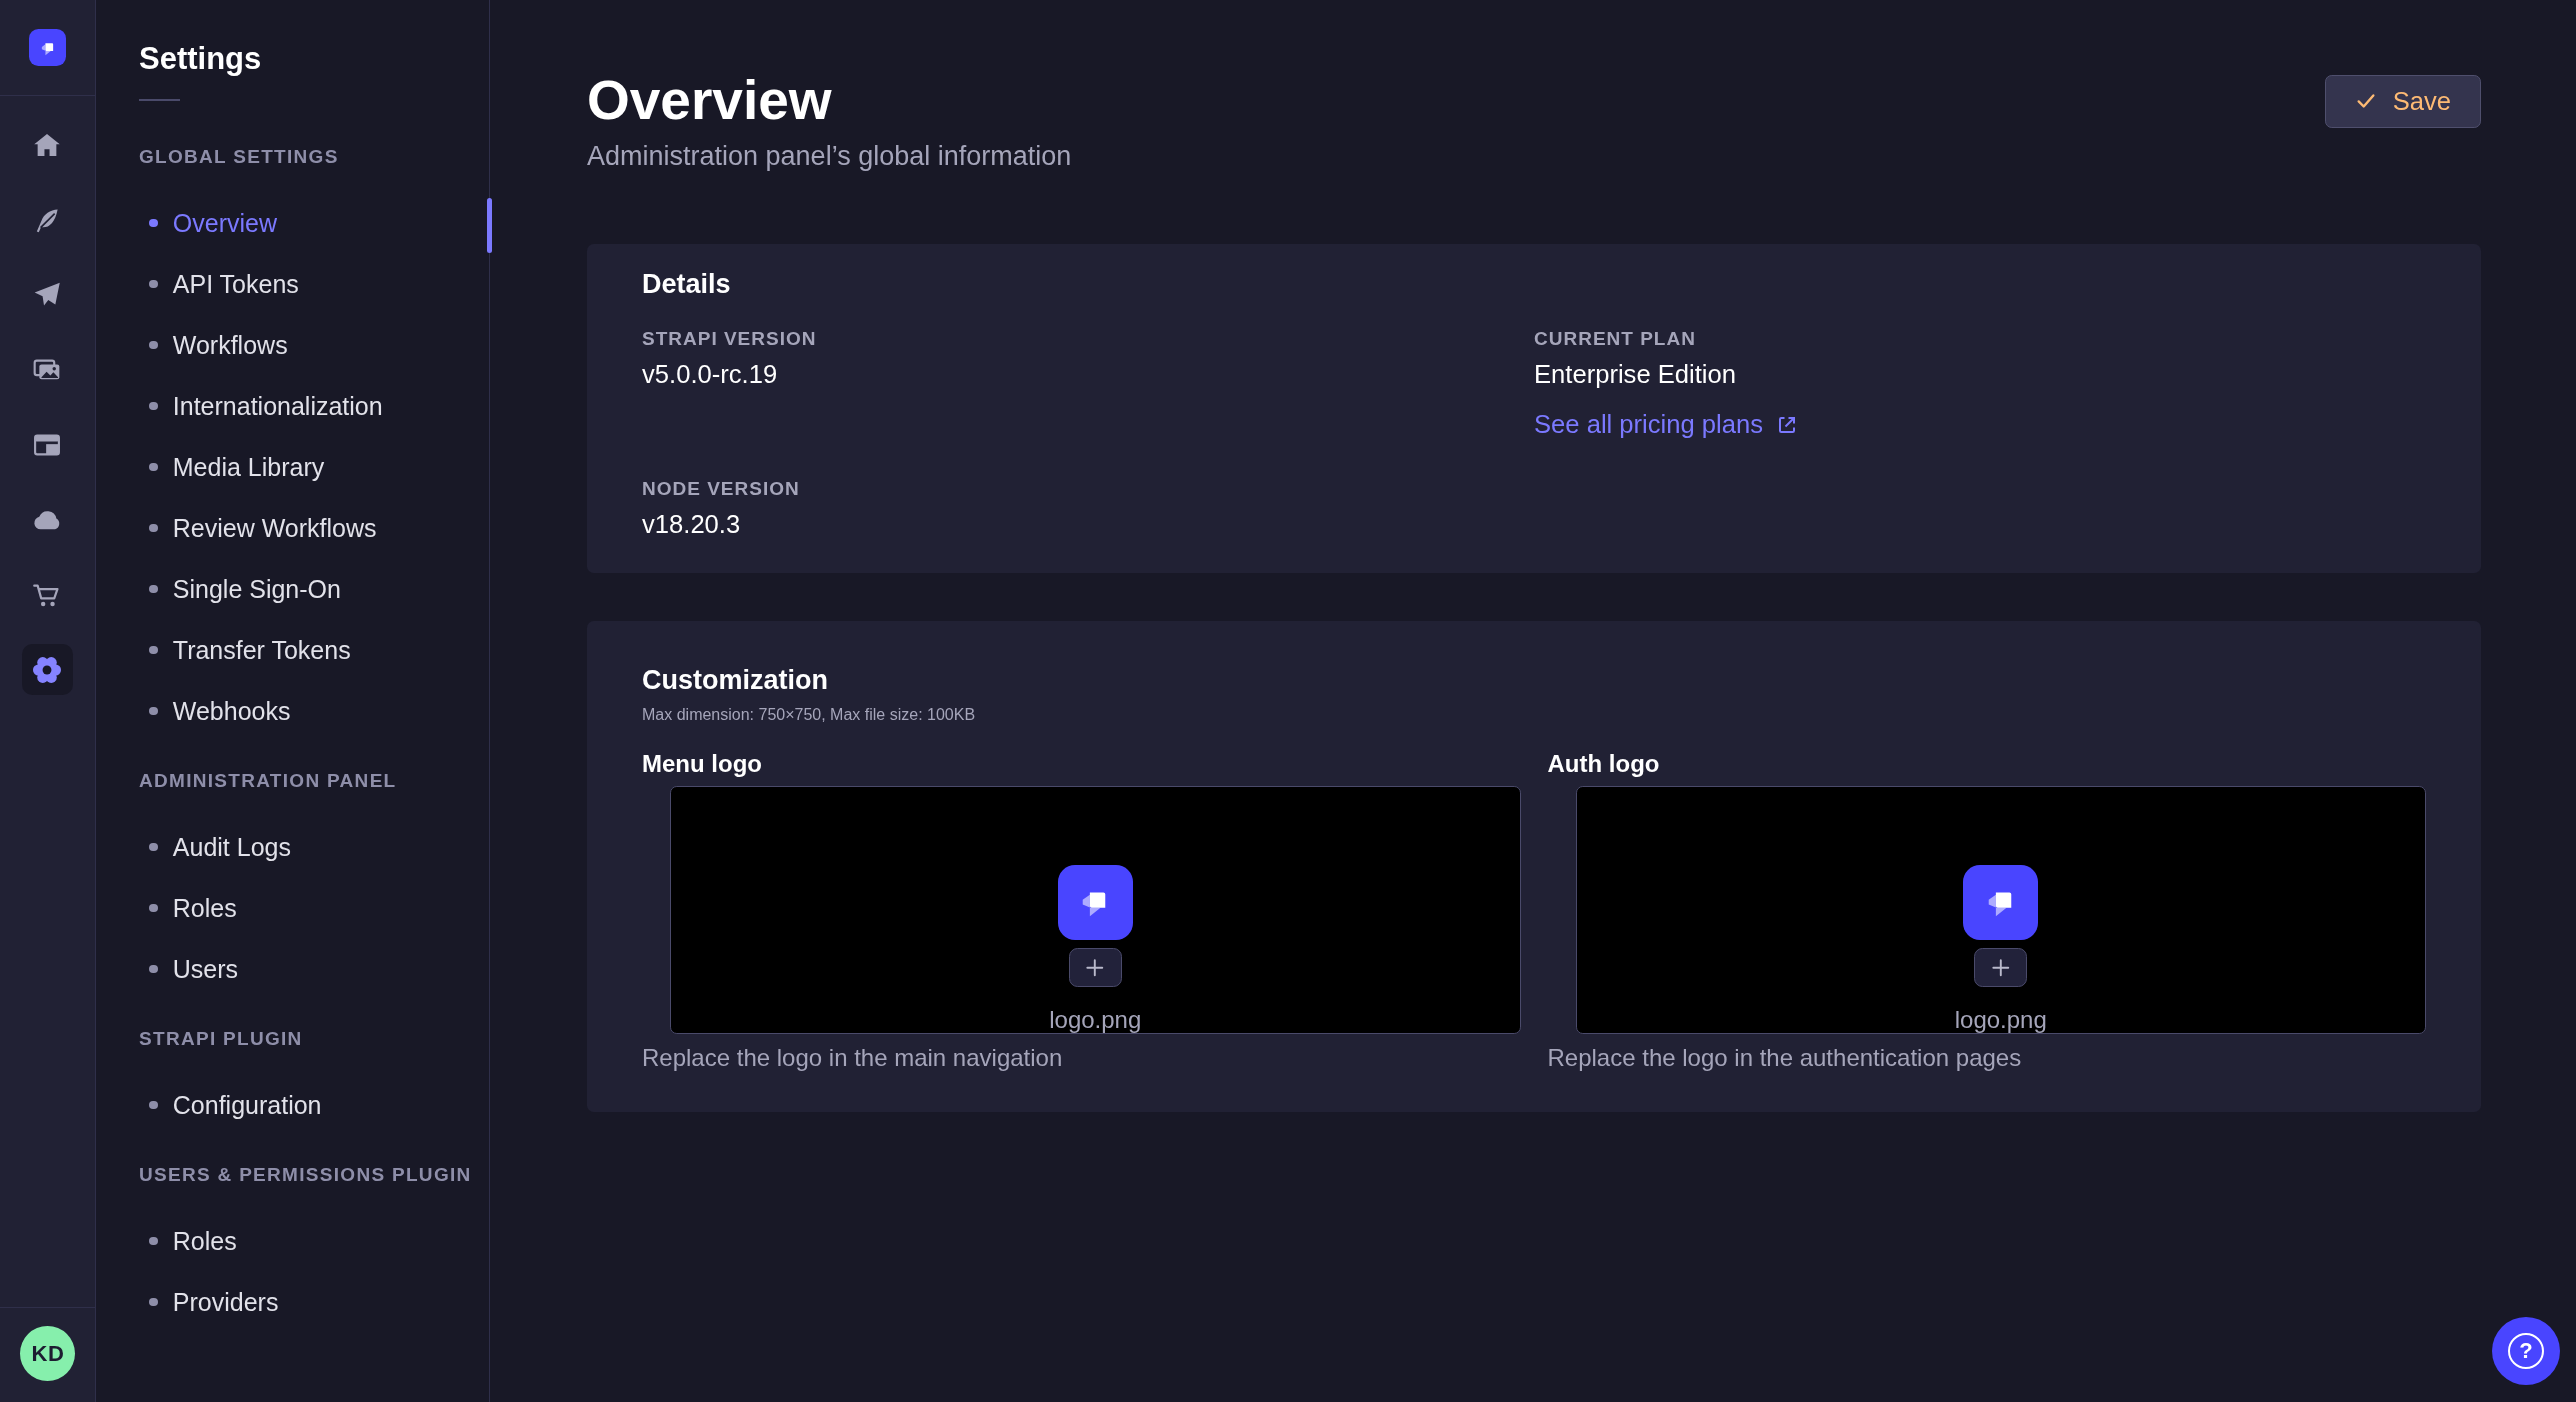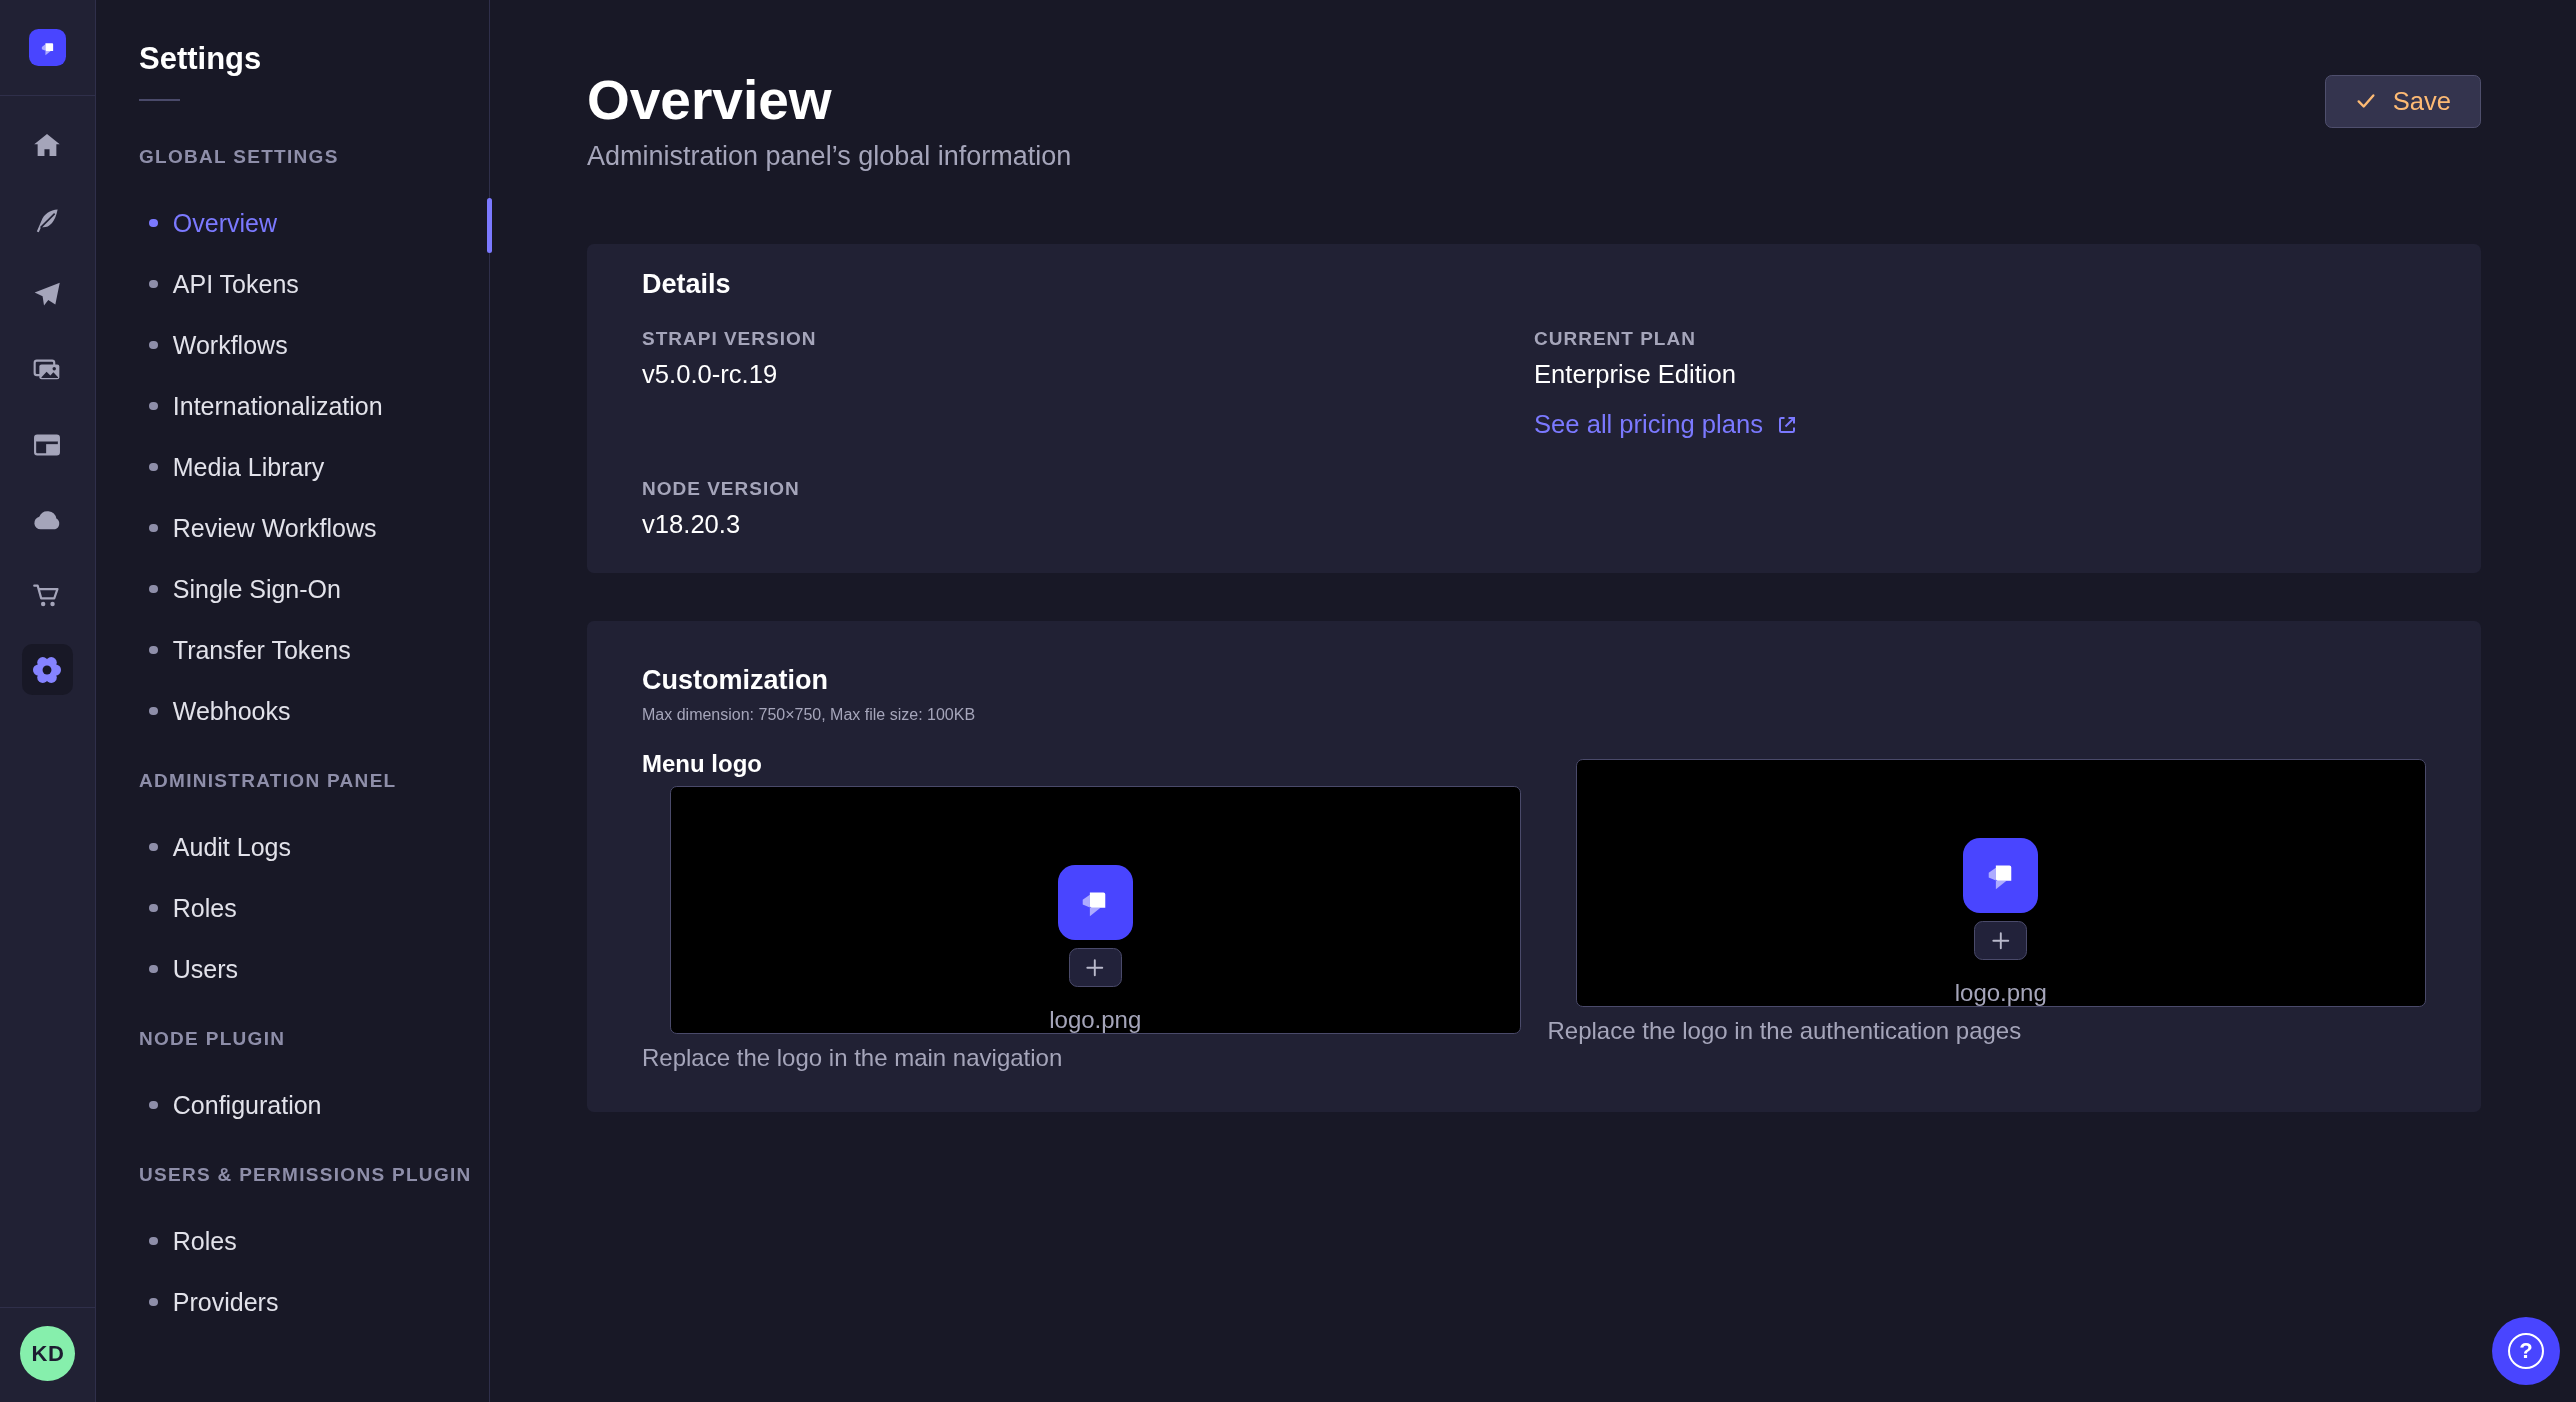--- a/index.html
+++ b/index.html
@@ -226,21 +226,21 @@
     <li class="sn-item">
       <span class="bullet"></span>
       <span class="lbl">Roles</span>
       </li>
     <li class="sn-item">
       <span class="bullet"></span>
       <span class="lbl">Users</span>
       </li>
   </ul>
 
-  <div class="sn-section-label">NODE PLUGIN</div>
+  <div class="sn-section-label">STRAPI PLUGIN</div>
   <ul>
     <li class="sn-item">
       <span class="bullet"></span>
       <span class="lbl">Configuration</span>
       </li>
   </ul>
 
   <div class="sn-section-label">USERS &amp; PERMISSIONS PLUGIN</div>
   <ul>
     <li class="sn-item">
@@ -315,20 +315,21 @@
             <svg width="25.6" height="25.6" viewBox="0 0 24 24">
               <path d="M12 5v14M5 12h14" stroke="currentColor" stroke-width="1.8" stroke-linecap="round"></path>
             </svg>
           </div>
           <div class="fname">logo.png</div>
         </div>
         <div class="up-caption">Replace the logo in the main navigation</div>
       </div>
 
       <div>
+        <div class="up-label">Auth logo</div>
         <div class="upbox">
           <div class="logo-tile">
             <svg width="44" height="44" viewBox="0 0 24 24">
               <polygon points="5.3,10.8 9.2,8 9.2,15 5.3,13.4" fill="rgba(255,255,255,.55)"></polygon>
               <polygon points="9.2,15.2 15,15.2 9.2,19.8" fill="rgba(255,255,255,.55)"></polygon>
               <path d="M9.2 6.8h7.4a1 1 0 0 1 1 1v7.4h-7.4a1 1 0 0 1-1-1z" fill="#fff"></path>
             </svg>
           </div>
           <div class="plusbtn">
             <svg width="25.6" height="25.6" viewBox="0 0 24 24">

